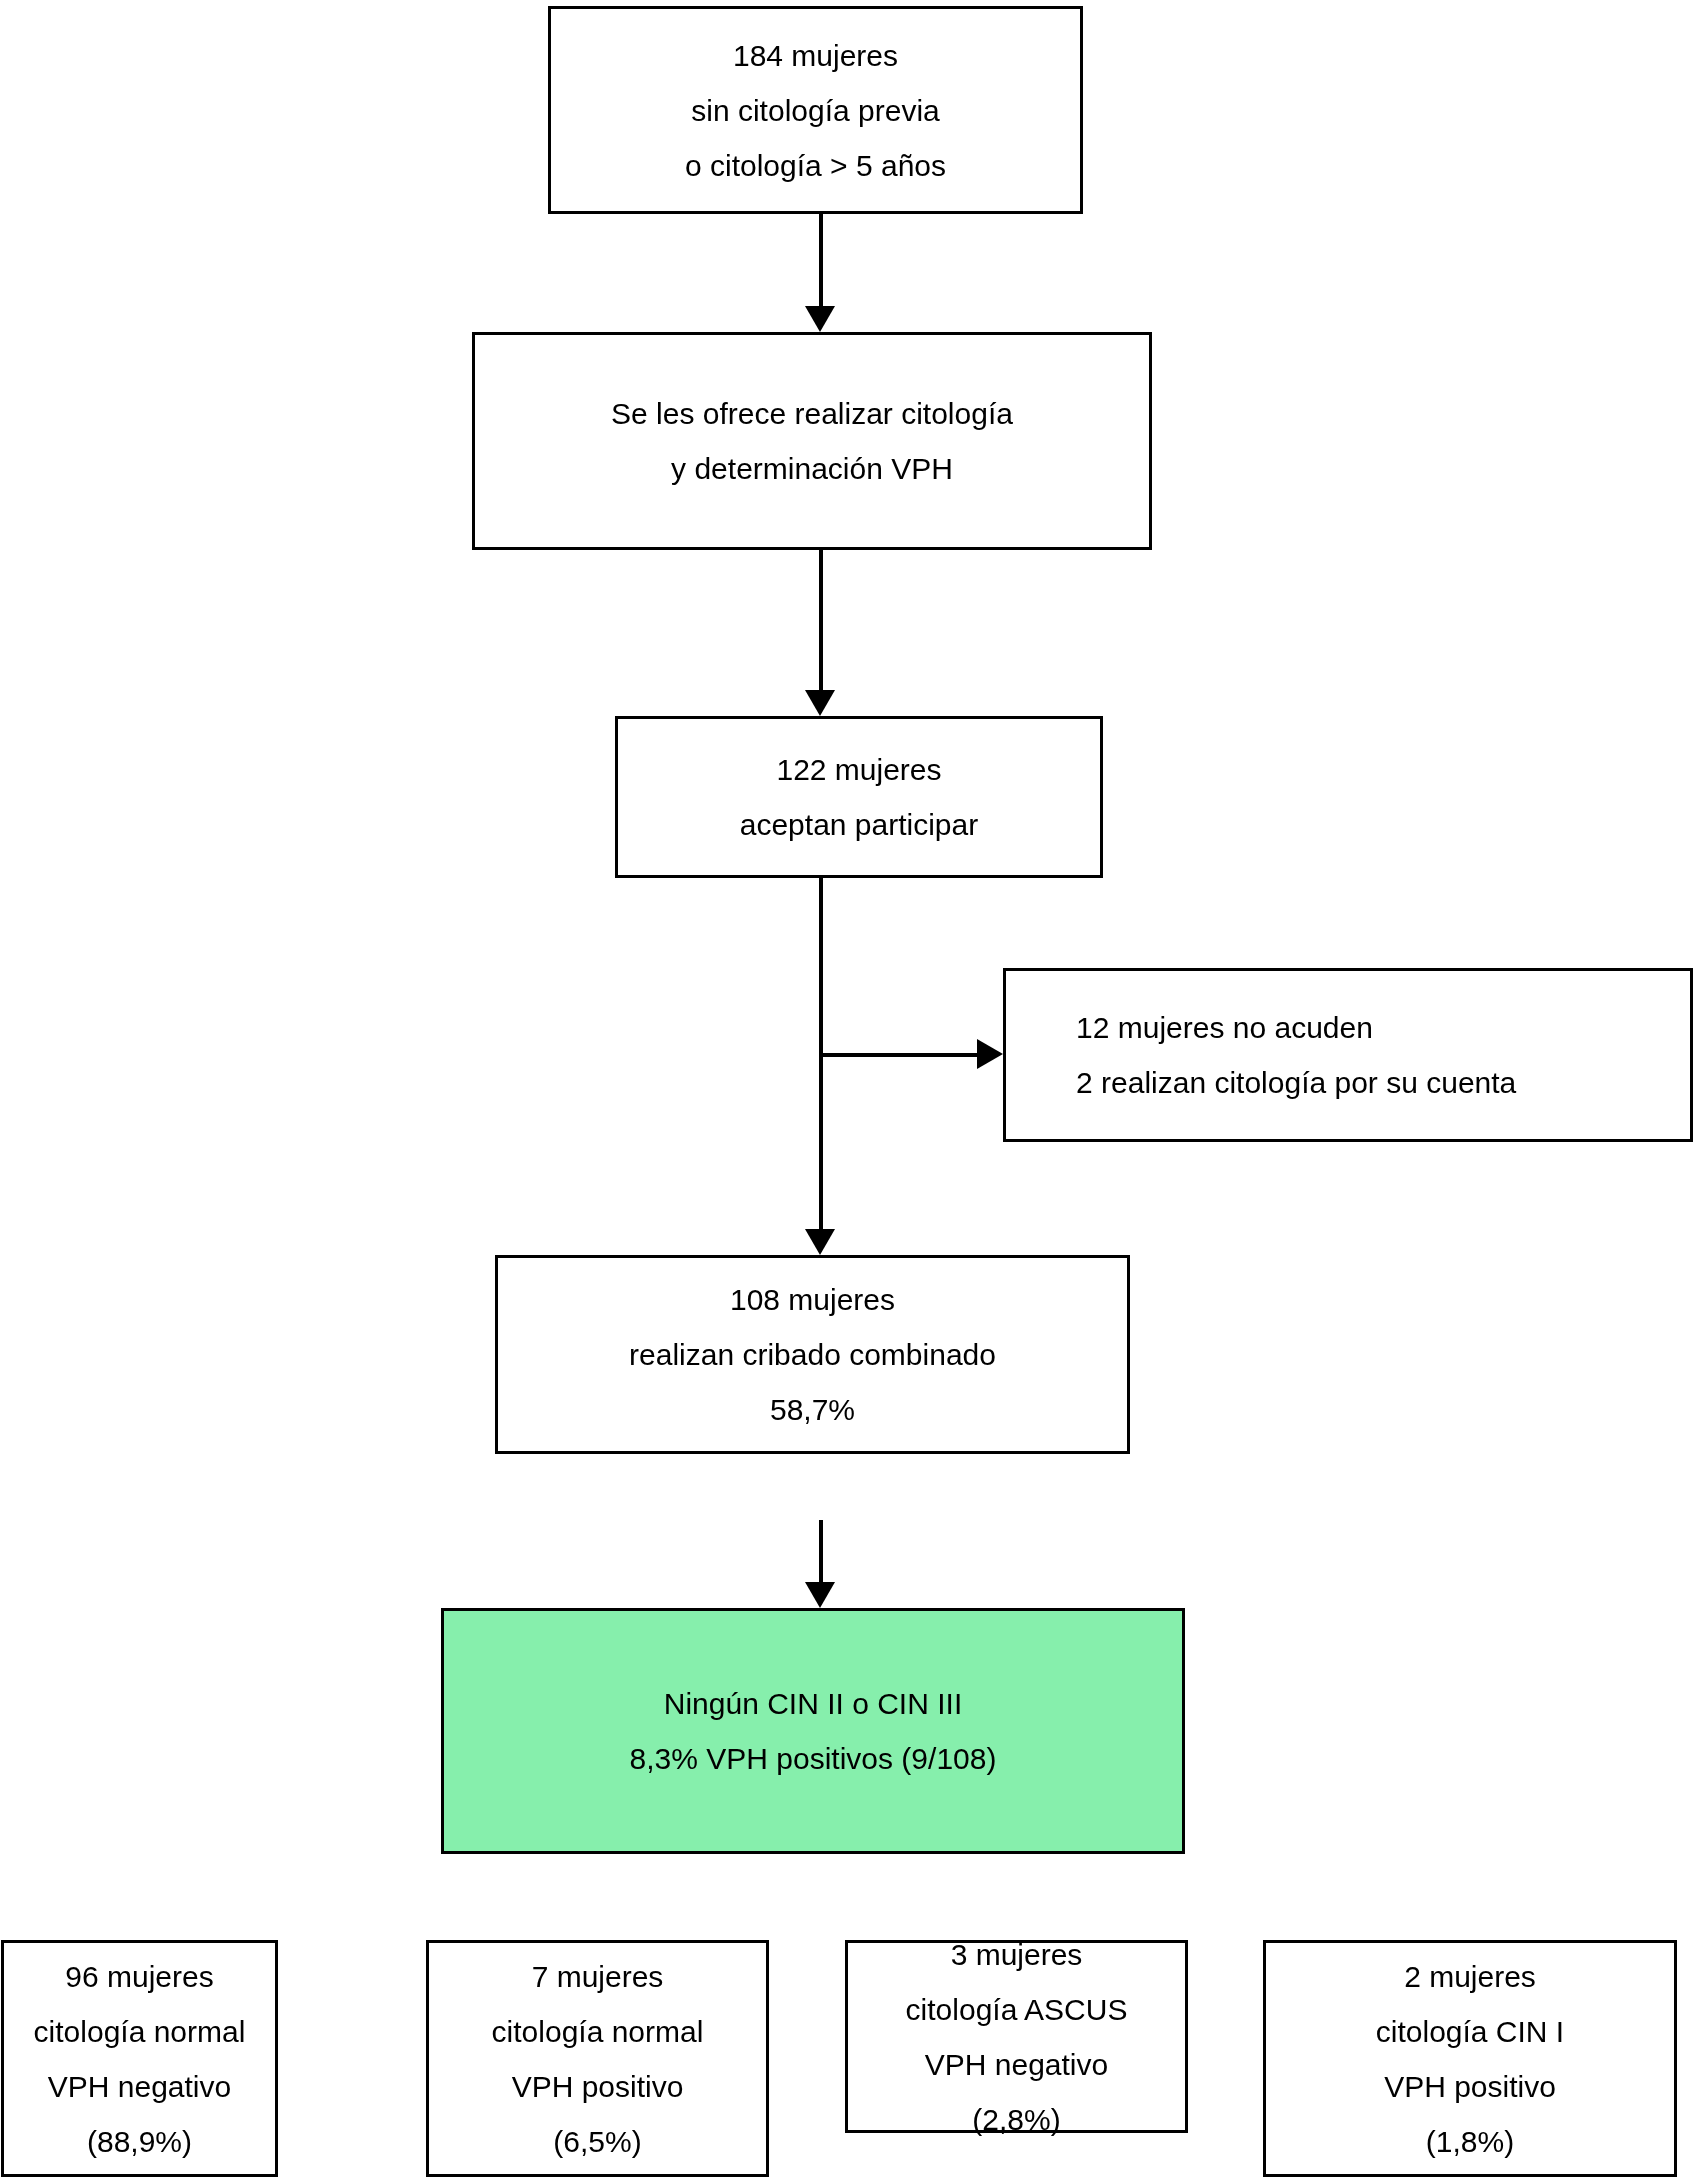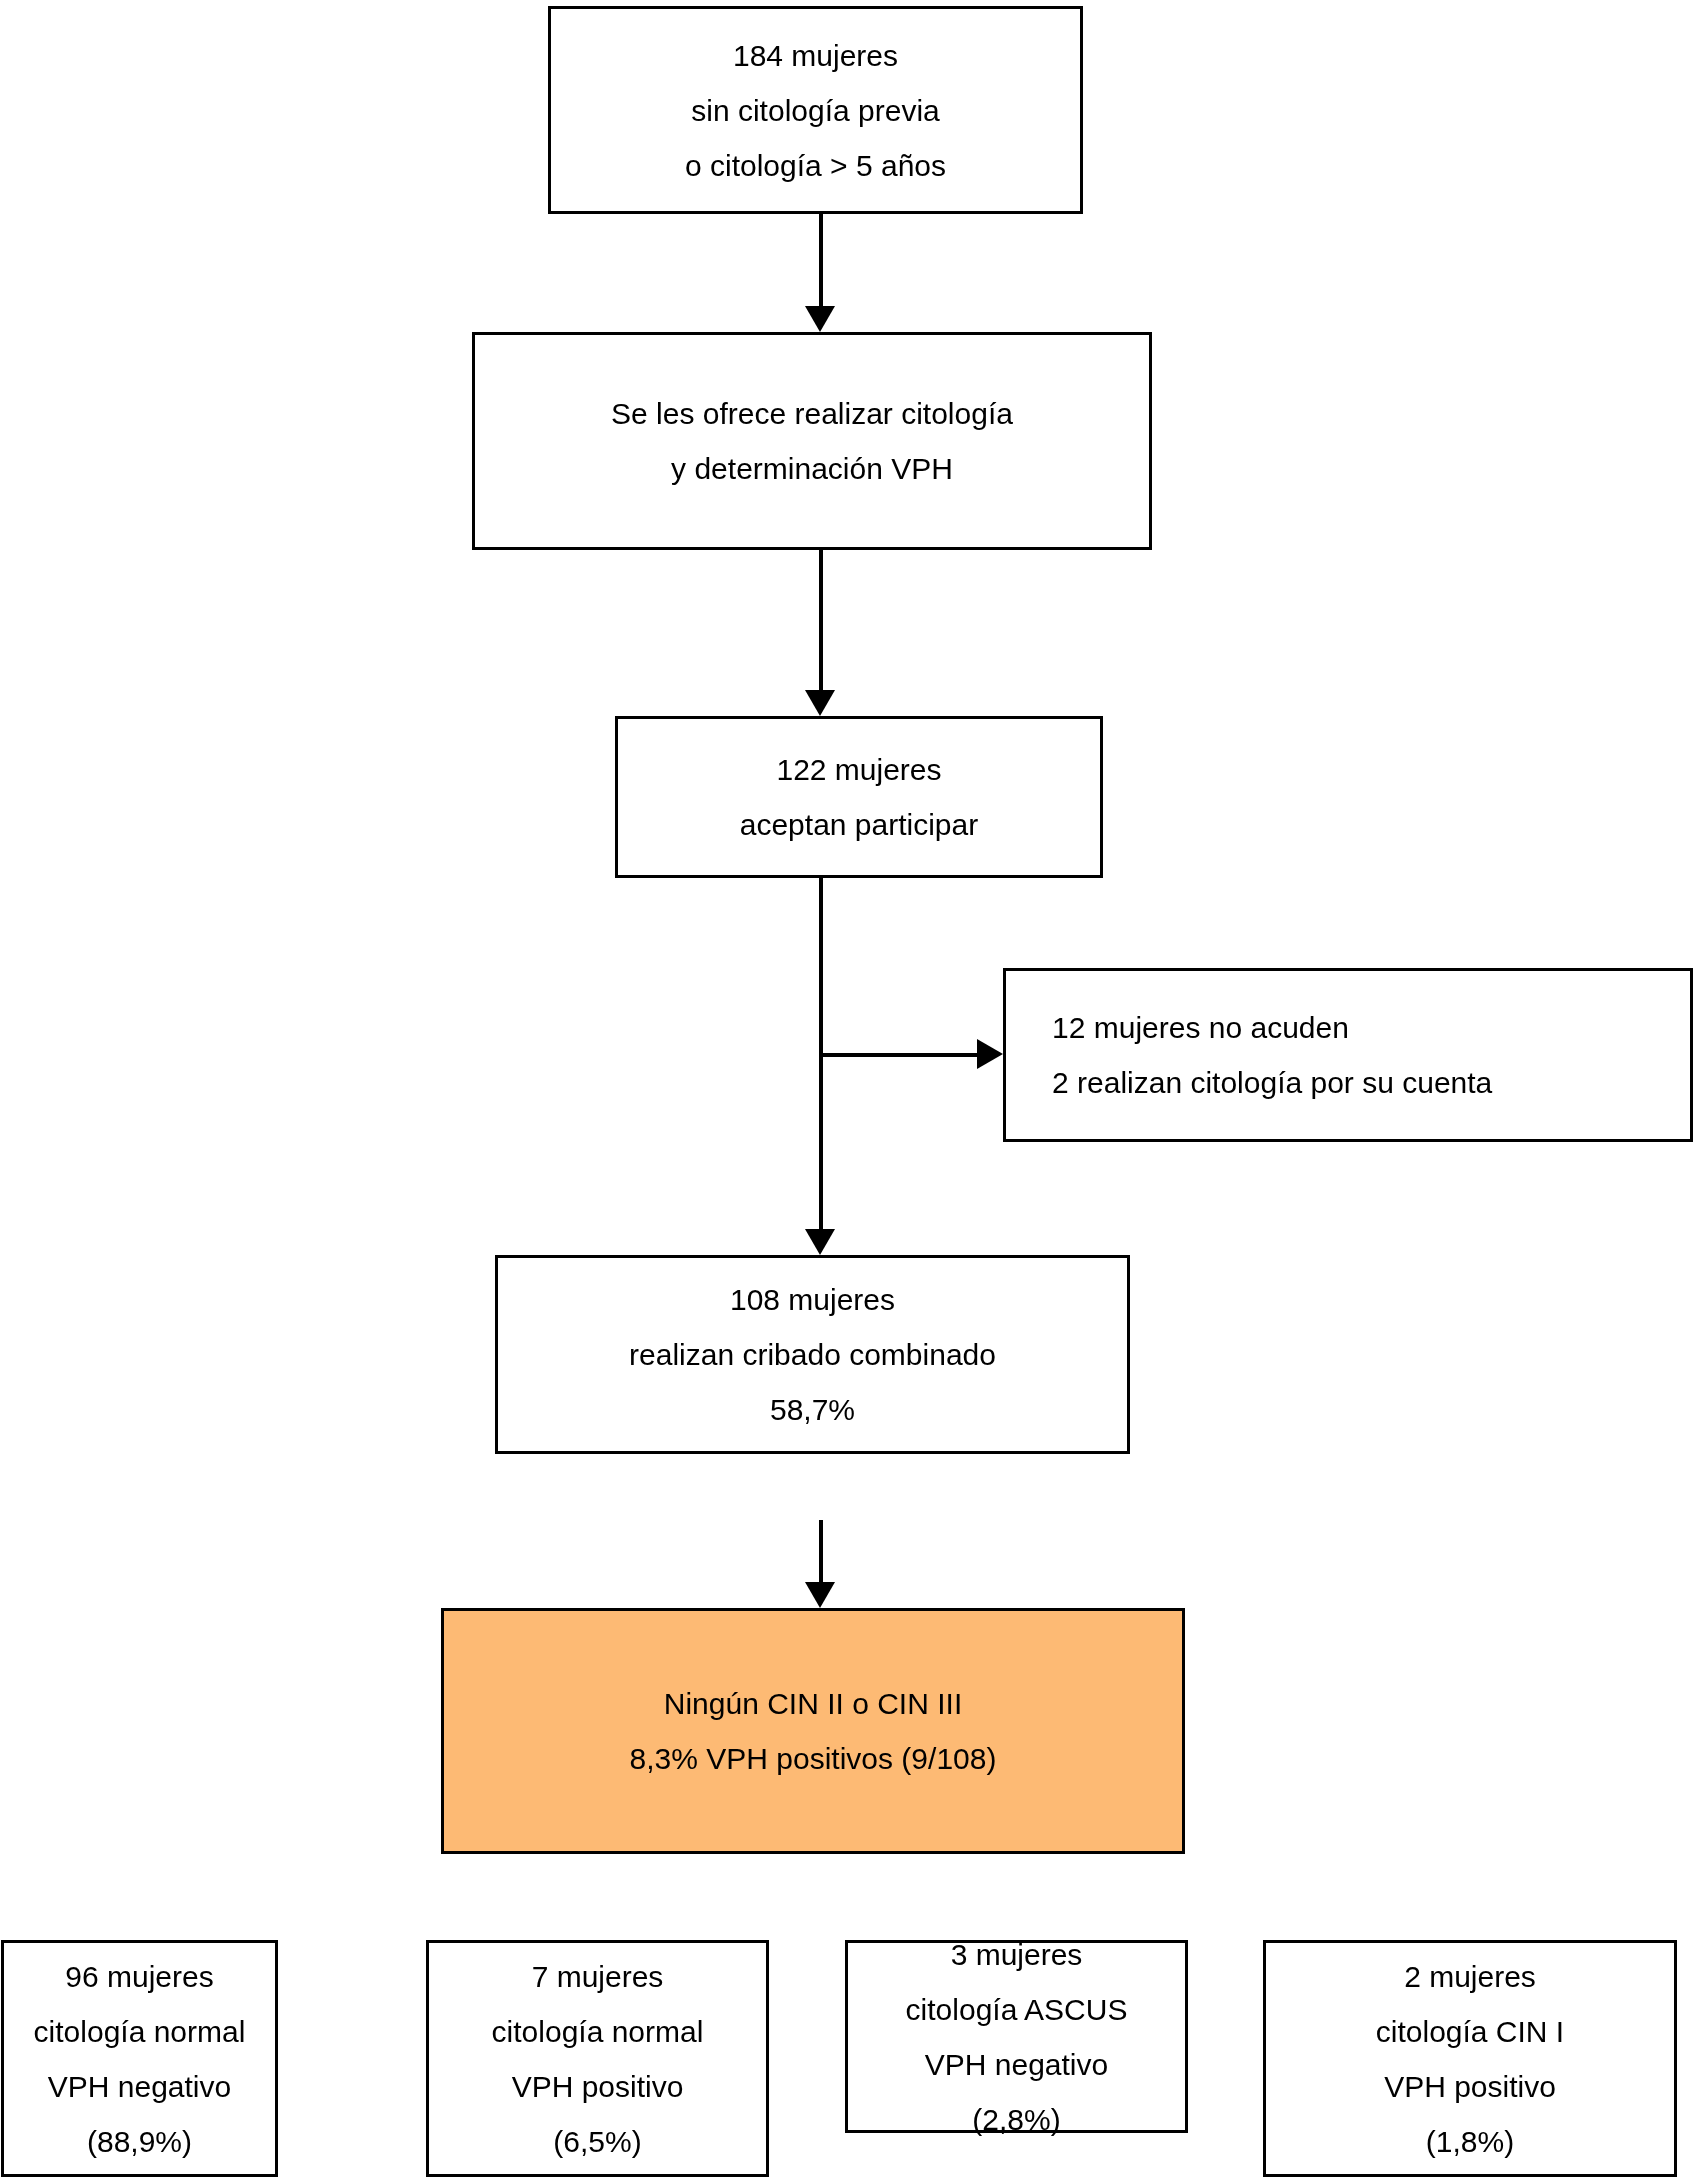--- a/index.html
+++ b/index.html
@@ -25,25 +25,25 @@
     justify-content: center;
     align-items: center;
     text-align: center;
     font-size: 30px;
     line-height: 55px;
     font-weight: 400;
   }
   .box.left-align {
     align-items: flex-start;
     text-align: left;
-    padding-left: 46px;
+    padding-left: 70px;
     padding-right: 15px;
   }
   .box.highlight {
-    background: #fdba74;
+    background: #86efac;
   }
   .ln {
     display: block;
     white-space: nowrap;
   }
   .vline {
     position: absolute;
     width: 3.8px;
     background: #000000;
   }

